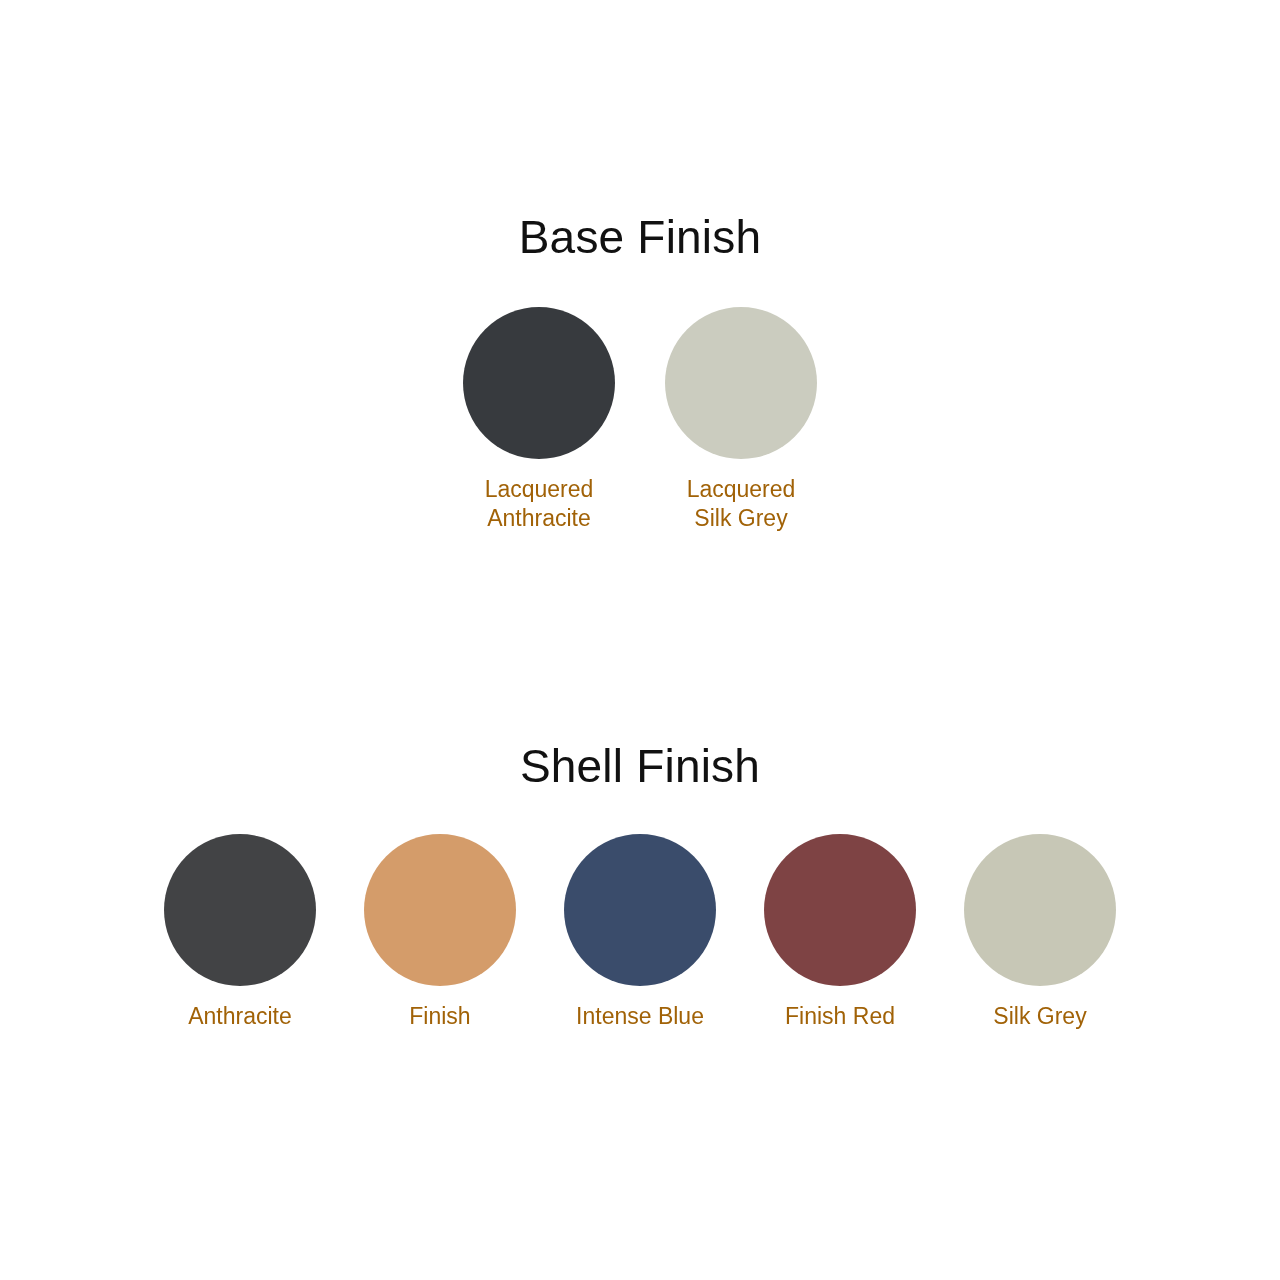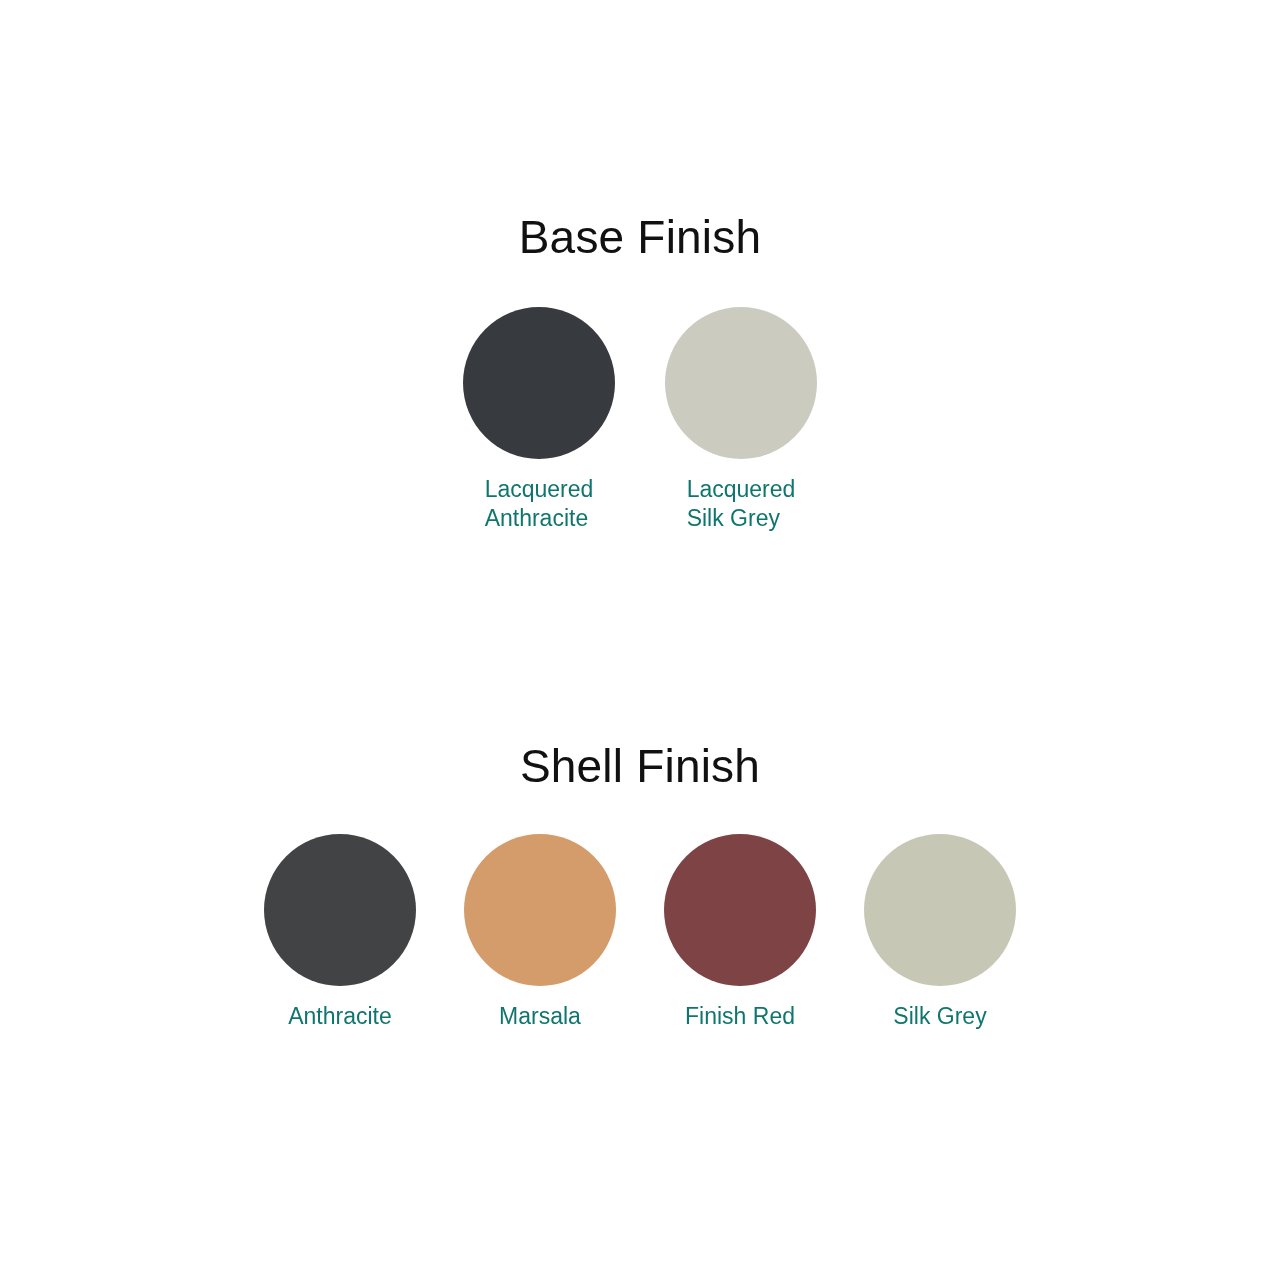--- a/index.html
+++ b/index.html
@@ -58,22 +58,22 @@
     height: 152px;
     border-radius: 50%;
     background: #cccccc;
     flex: none;
   }
   .swatch-label {
     margin-top: 16px;
     font-size: 23px;
     line-height: 29px;
     font-weight: 400;
-    text-align: left;
-    color: #0f766e;
+    text-align: center;
+    color: #a16207;
     white-space: pre-line;
   }
 
   
   #base-finish-section { top: 214px; }
   #base-finish-row { top: 93px; }
   #base-finish-row .swatch { width: 202px; }
 
   
   #shell-color-section { top: 743px; }
@@ -111,23 +111,27 @@
 
     <div class="swatch-row" id="shell-color-row">
 
       <div class="swatch">
         <div class="swatch-dot" style="background: rgb(66, 67, 69);"></div>
         <div class="swatch-label">Anthracite</div>
       </div>
 
       <div class="swatch">
         <div class="swatch-dot" style="background: rgb(212, 156, 106);"></div>
-        <div class="swatch-label">Marsala</div>
+        <div class="swatch-label">Finish</div>
       </div>
 
+      <div class="swatch">
+        <div class="swatch-dot" style="background: rgb(58, 76, 107);"></div>
+        <div class="swatch-label">Intense Blue</div>
+      </div>
 
       <div class="swatch">
         <div class="swatch-dot" style="background: rgb(126, 67, 68);"></div>
         <div class="swatch-label">Finish Red</div>
       </div>
 
       <div class="swatch">
         <div class="swatch-dot" style="background: rgb(199, 199, 182);"></div>
         <div class="swatch-label">Silk Grey</div>
       </div>

